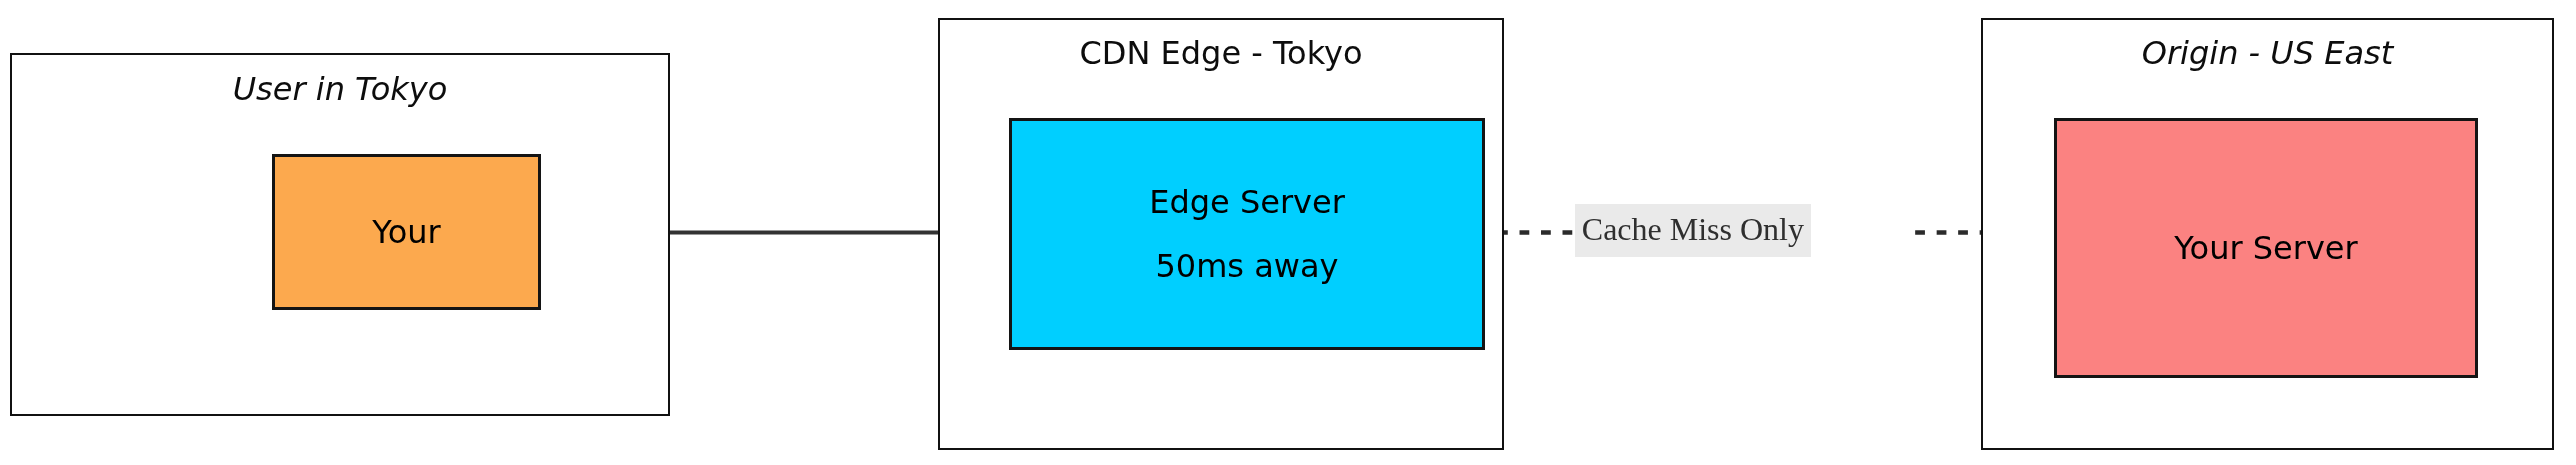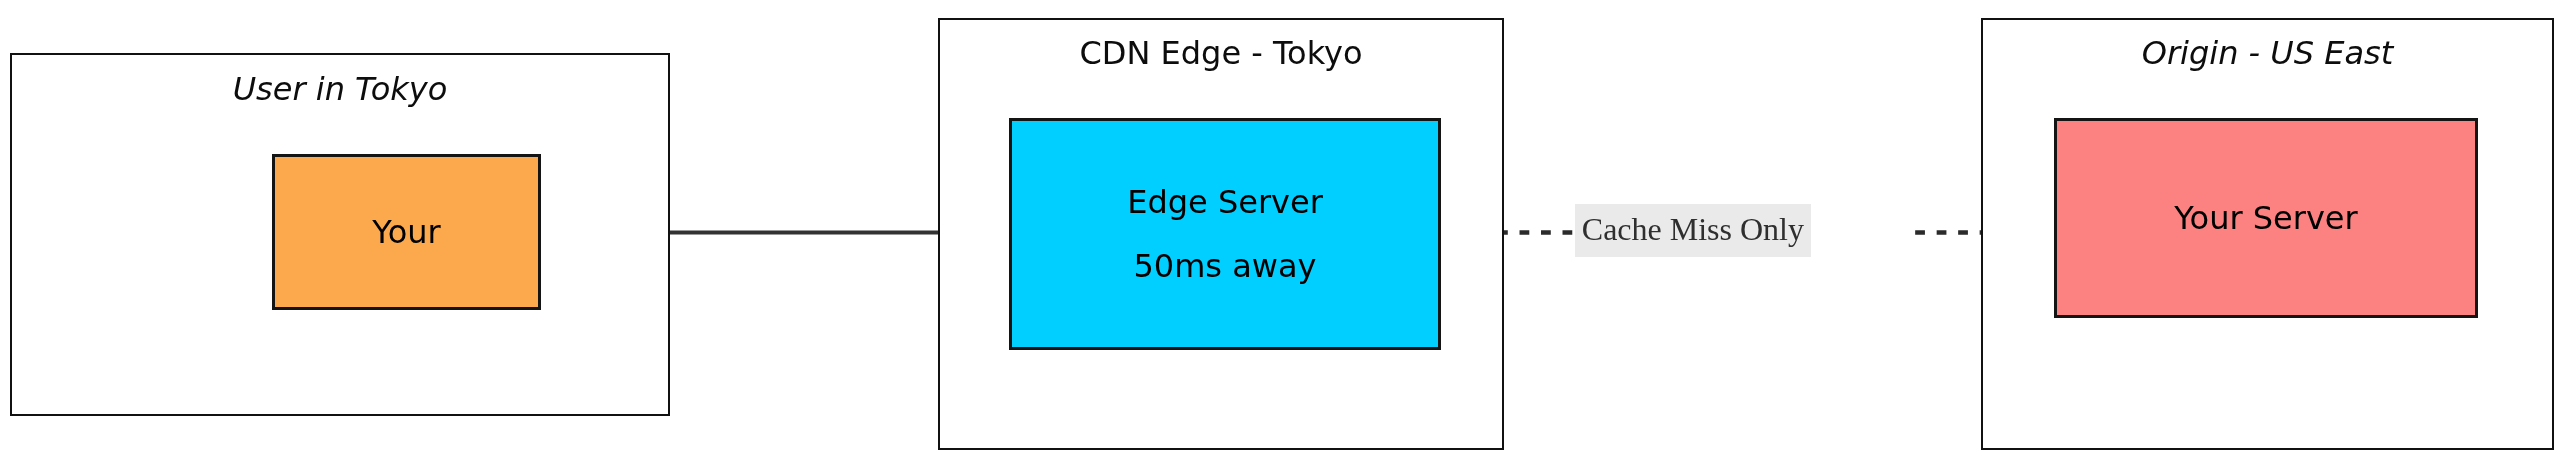--- a/index.html
+++ b/index.html
@@ -61,25 +61,25 @@
     font-family: "DejaVu Sans", sans-serif;
   }
   .node .line1 { display:block; }
   .node .line2 { display:block; margin-top: 32px; }
 
   #node-user {
     left: 272px; top: 154px; width: 269px; height: 156px;
     background: #FCA94E;
   }
   #node-edge {
-    left: 1009px; top: 118px; width: 432px; height: 232px;
+    left: 1009px; top: 118px; width: 476px; height: 232px;
     background: #00CFFF;
   }
   #node-origin {
-    left: 2054px; top: 118px; width: 424px; height: 200px;
+    left: 2054px; top: 118px; width: 424px; height: 260px;
     background: #FB8281;
   }
 
   
   .edge-svg {
     position: absolute;
     left: 0; top: 0;
     width: 2576px;
     height: 465px;
     pointer-events: none;

